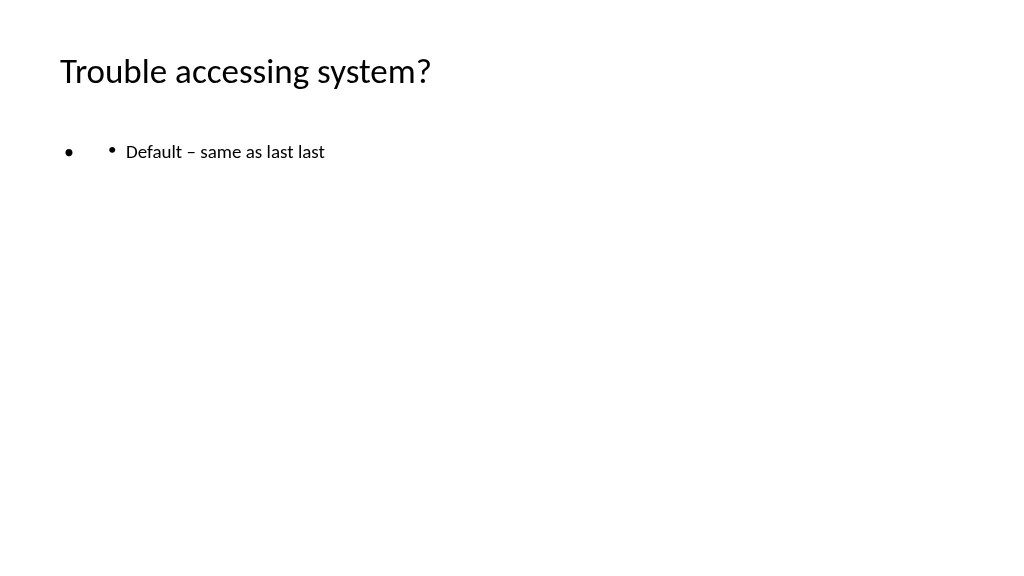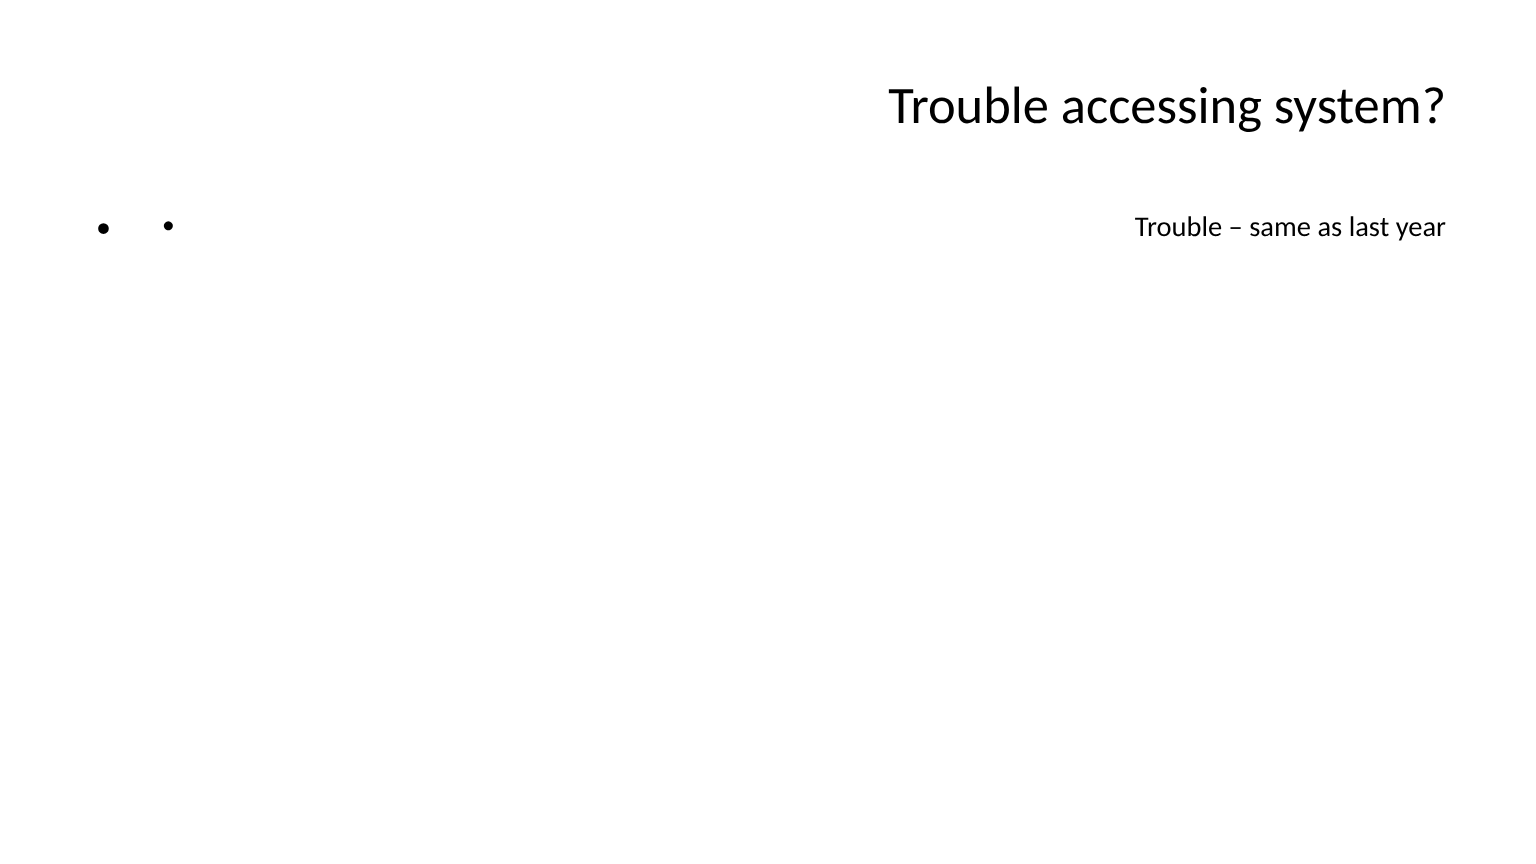--- a/index.html
+++ b/index.html
@@ -1,15 +1,15 @@
 <!DOCTYPE html>
 <html><head>
   <meta charset="utf-8">
   <style>
-    * { margin: 0; padding: 0; box-sizing: border-box; text-align: right; }
+    * { margin: 0; padding: 0; box-sizing: border-box; }
     html, body {
       width: 1024px;
       height: 576px;
       background: #ffffff;
       font-family: Calibri, "Segoe UI", Arial, sans-serif;
       color: #000000;
       overflow: hidden;
     }
     .slide {
       width: 100%;
@@ -70,19 +70,19 @@
 </head>
 <body>
 
 <div class="slide">
   <h1 class="title">Trouble accessing system?</h1>
   <div class="content">
     <ul class="outer">
       <li>
         <ul class="inner">
           <li>
-            <span>Trouble – same as last year</span>
+            <span>Default – same as last last</span>
           </li>
         </ul>
       </li>
     </ul>
   </div>
 </div>
 
 </body></html>

